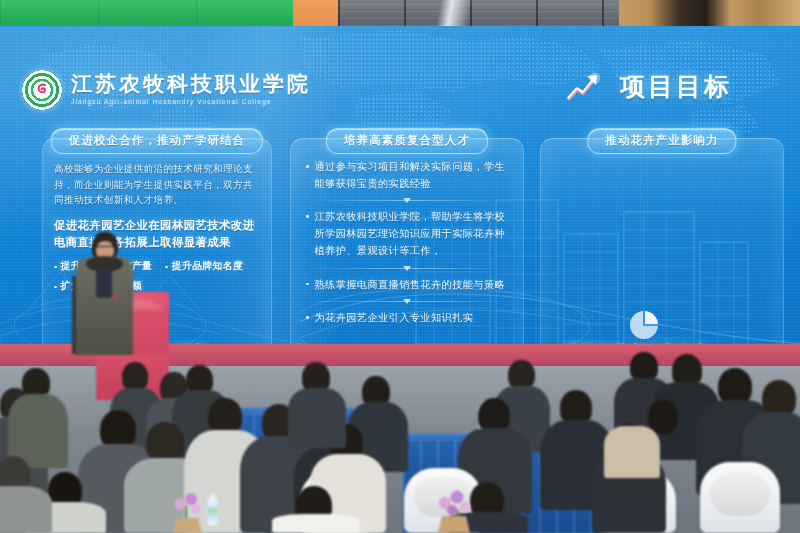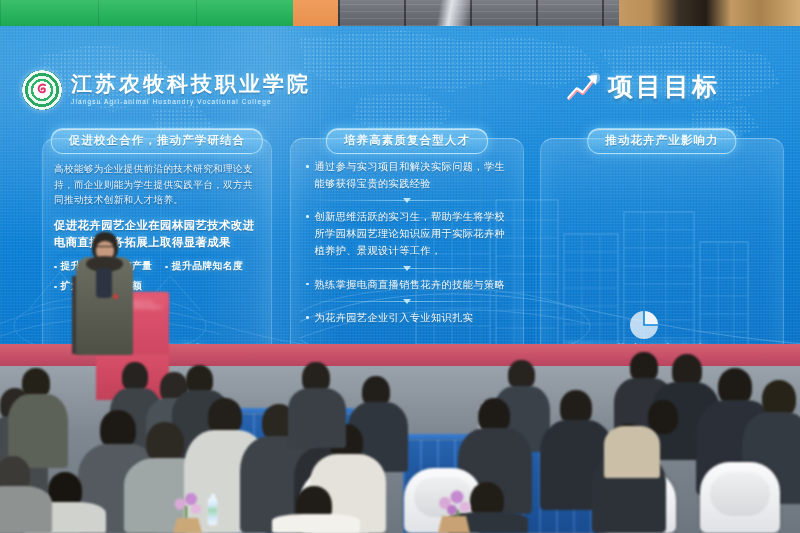--- a/index.html
+++ b/index.html
@@ -56,21 +56,21 @@
     box-shadow:0 0 6px rgba(255,255,255,.45);}
   .logo-swirl{position:absolute;left:50%;top:50%;transform:translate(-50%,-50%);
     width:17px;height:17px;}
   .brand-txt{display:flex;flex-direction:column;line-height:1;}
   .brand-cn{font-size:21px;font-weight:700;color:#ffffff;letter-spacing:3px;
     text-shadow:0 0 7px rgba(120,215,255,.85),0 1px 2px rgba(0,40,80,.55);
     font-family:"DejaVu Sans","Liberation Sans",sans-serif;}
   .brand-en{font-size:6.5px;color:#dff1ff;letter-spacing:1.15px;margin-top:4px;
     text-shadow:0 0 4px rgba(120,215,255,.7);}
 
-  .title{position:absolute;left:566px;top:44px;display:flex;align-items:center;gap:8px;}
+  .title{position:absolute;left:566px;top:44px;display:flex;align-items:center;gap:20px;}
   .title-arrow{width:34px;height:30px;position:relative;}
   .title-cn{font-size:25px;font-weight:700;color:#ffffff;letter-spacing:3px;
     text-shadow:0 0 9px rgba(150,225,255,.9),0 2px 3px rgba(0,45,90,.5);
     font-family:"DejaVu Sans","Liberation Sans",sans-serif;}
 
   
   .panels{position:absolute;left:0;top:112px;width:800px;height:232px;}
   .panel{position:absolute;top:0;height:232px;border-radius:13px;
     background:linear-gradient(180deg,rgba(255,255,255,.11),rgba(255,255,255,.035) 28%,rgba(255,255,255,.015) 100%);
     border:1px solid rgba(190,235,255,.30);border-top:1px solid rgba(215,245,255,.48);
@@ -298,21 +298,21 @@
       <div class="panel p2">
         <div class="pill">培养高素质复合型人才</div>
         <div class="p-body" style="top:20px;">
           <div class="brow">
             <i class="dot"></i>
             <span class="btxt">通过参与实习项目和解决实际问题，学生能够获得宝贵的实践经验</span>
           </div>
           <div class="sep"></div>
           <div class="brow">
             <i class="dot"></i>
-            <span class="btxt">创新思维活跃的实习生，帮助学生将学校所学园林园艺理论知识应用于实际花卉种植养护、景观设计等工作，</span>
+            <span class="btxt">江苏农牧科技职业学院，帮助学生将学校所学园林园艺理论知识应用于实际花卉种植养护、景观设计等工作，</span>
           </div>
           <div class="sep"></div>
           <div class="brow">
             <i class="dot"></i>
             <span class="btxt">熟练掌握电商直播销售花卉的技能与策略</span>
           </div>
           <div class="sep"></div>
           <div class="brow">
             <i class="dot"></i>
             <span class="btxt">为花卉园艺企业引入专业知识扎实</span>

